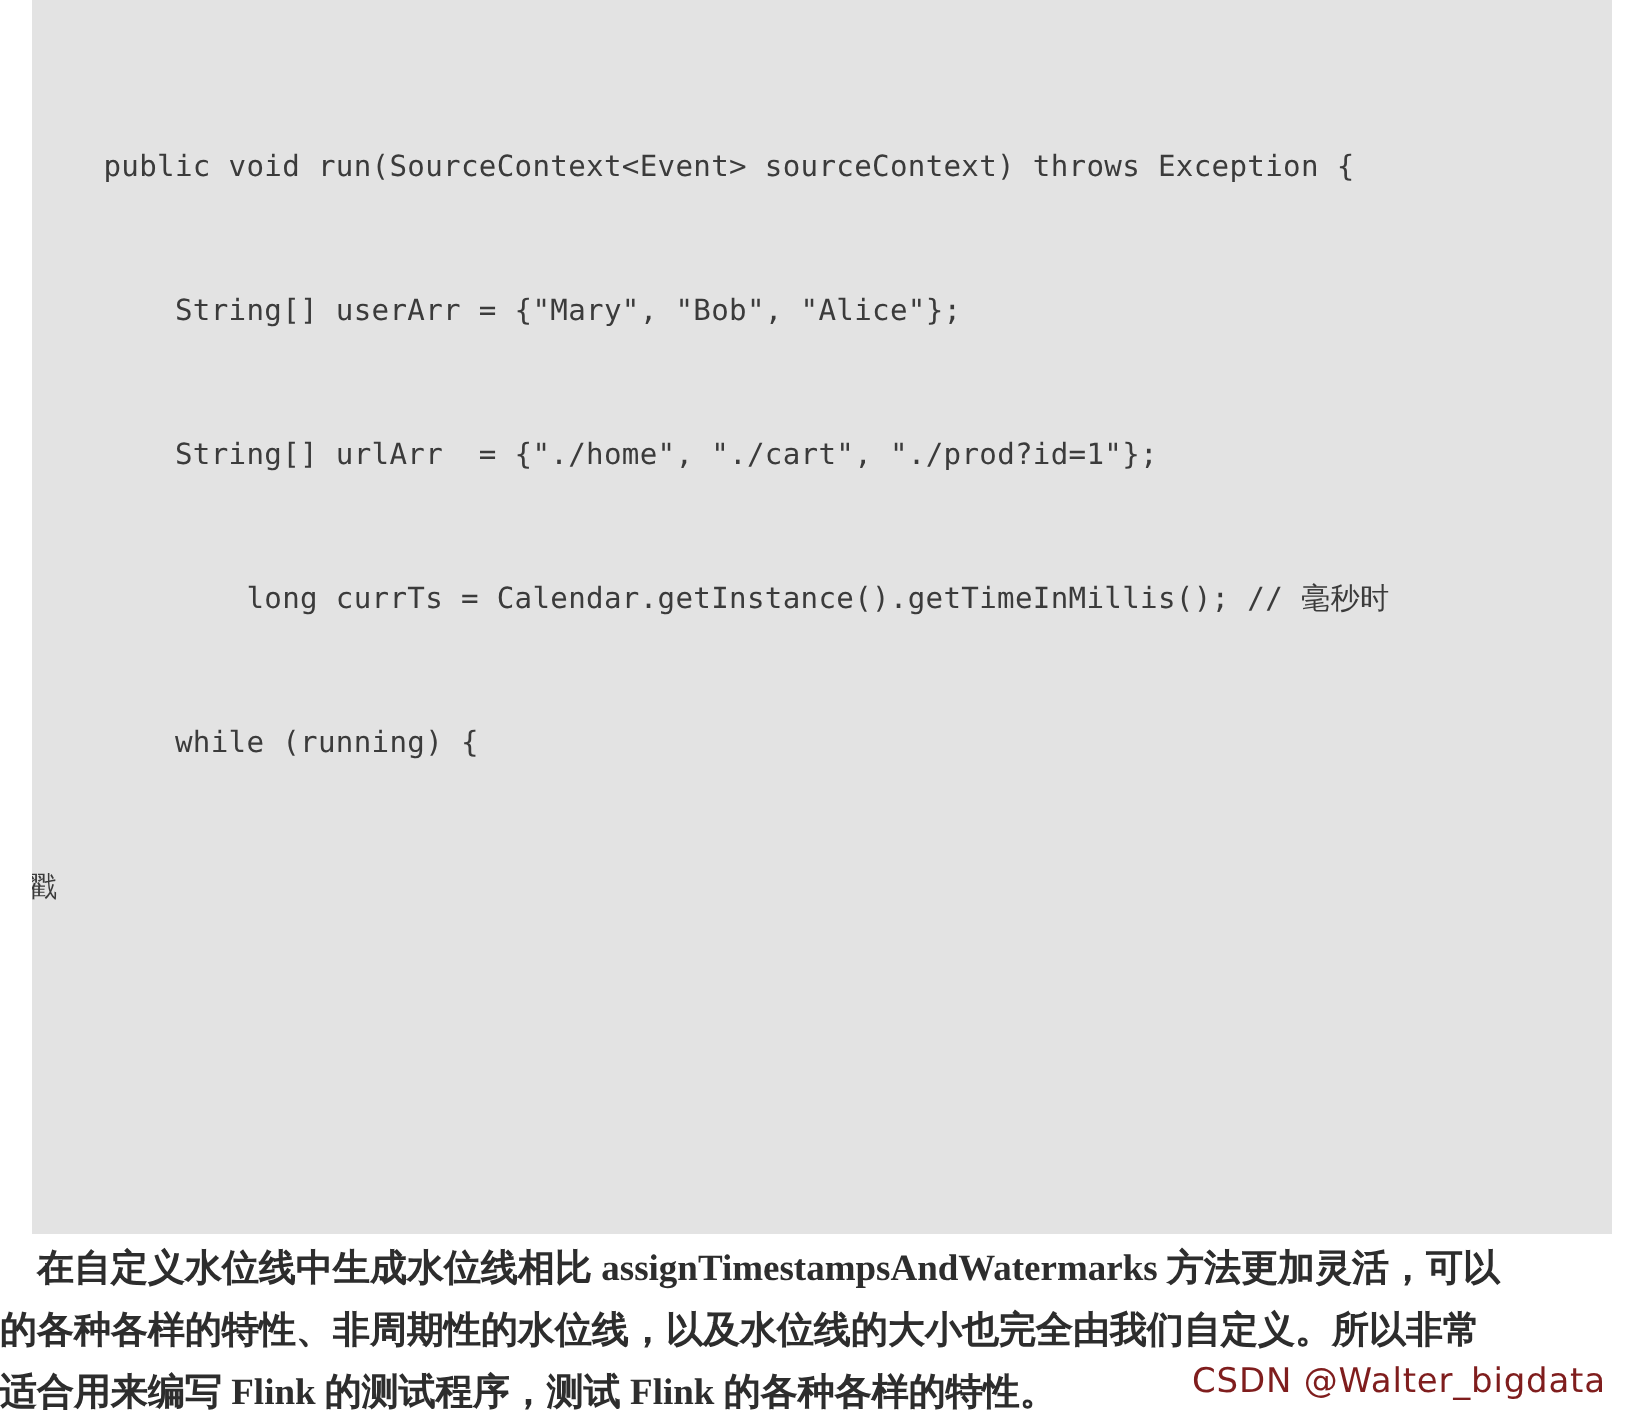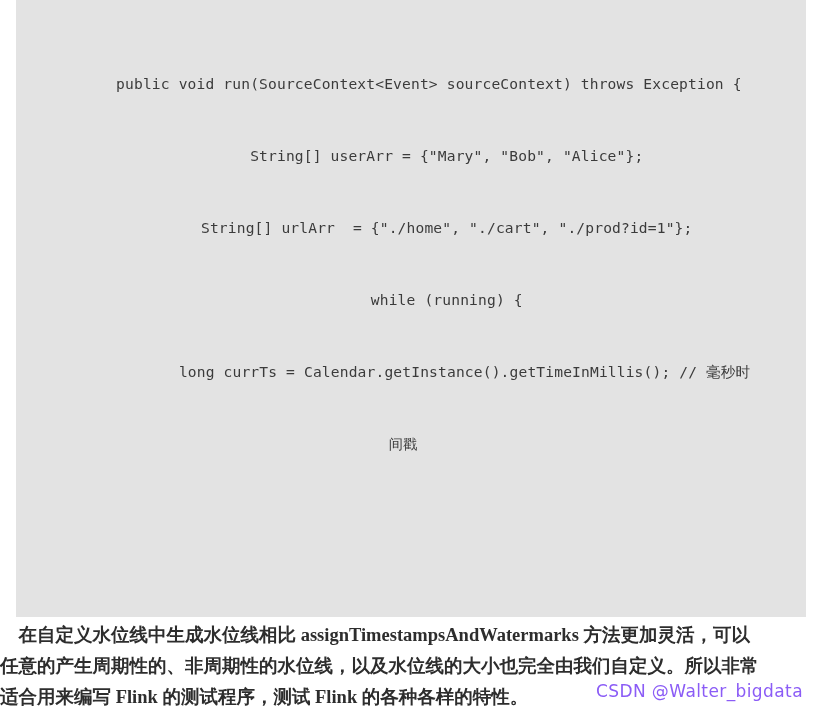--- a/index.html
+++ b/index.html
@@ -48,21 +48,20 @@
     color: #3b3b3b;
     white-space: pre-wrap;
     word-break: break-word;
     letter-spacing: 0.15px;
   }
 
   .code-line {
     display: block;
     min-height: 24px;
     white-space: pre-wrap;
-    text-align: center;
   }
 
   
   .code-line.wrap-line {
     margin-left: -16px;
   }
 
   .cn {
     font-family: "DejaVu Sans", "Liberation Sans", sans-serif;
     font-size: 14.2px;
@@ -94,38 +93,38 @@
     text-indent: 0;
   }
 
   
   .watermark {
     position: absolute;
     left: 596px;
     top: 681px;
     font-family: "DejaVu Sans", "Liberation Sans", sans-serif;
     font-size: 17px;
-    color: #8b5cf6;
+    color: #7f1d1d;
     letter-spacing: 0.4px;
     white-space: pre;
   }
 </style>
 </head>
 <body>
 
 <div id="page">
 
   <div class="code-block">
     <div class="code-lines">
 
       <span class="code-line">    public void run(SourceContext&lt;Event&gt; sourceContext) throws Exception {</span>
       <span class="code-line">        String[] userArr = {"Mary", "Bob", "Alice"};</span>
       <span class="code-line">        String[] urlArr  = {"./home", "./cart", "./prod?id=1"};</span>
+      <span class="code-line">            long currTs = Calendar.getInstance().getTimeInMillis(); // 毫秒时</span>
       <span class="code-line">        while (running) {</span>
-      <span class="code-line">            long currTs = Calendar.getInstance().getTimeInMillis(); // 毫秒时</span>
       <span class="code-line wrap-line cn">间戳</span>
       <span class="blank-line"></span>
       
       
       
       
       
       
       
       
@@ -138,19 +137,19 @@
       
       
       
       
 
     </div>
   </div>
 
   <div class="prose">
     <span class="prose-line first">    在自定义水位线中生成水位线相比 assignTimestampsAndWatermarks 方法更加灵活，可以</span>
-    <span class="prose-line">任意的产生周期性的、非周期性的水位线，以及水位线的大小也完全由我们自定义。所以非常</span>
+    <span class="prose-line">的各种各样的特性、非周期性的水位线，以及水位线的大小也完全由我们自定义。所以非常</span>
     <span class="prose-line">适合用来编写 Flink 的测试程序，测试 Flink 的各种各样的特性。</span>
   </div>
 
   <div class="watermark">CSDN @Walter_bigdata</div>
 
 </div>
 
 </body></html>

